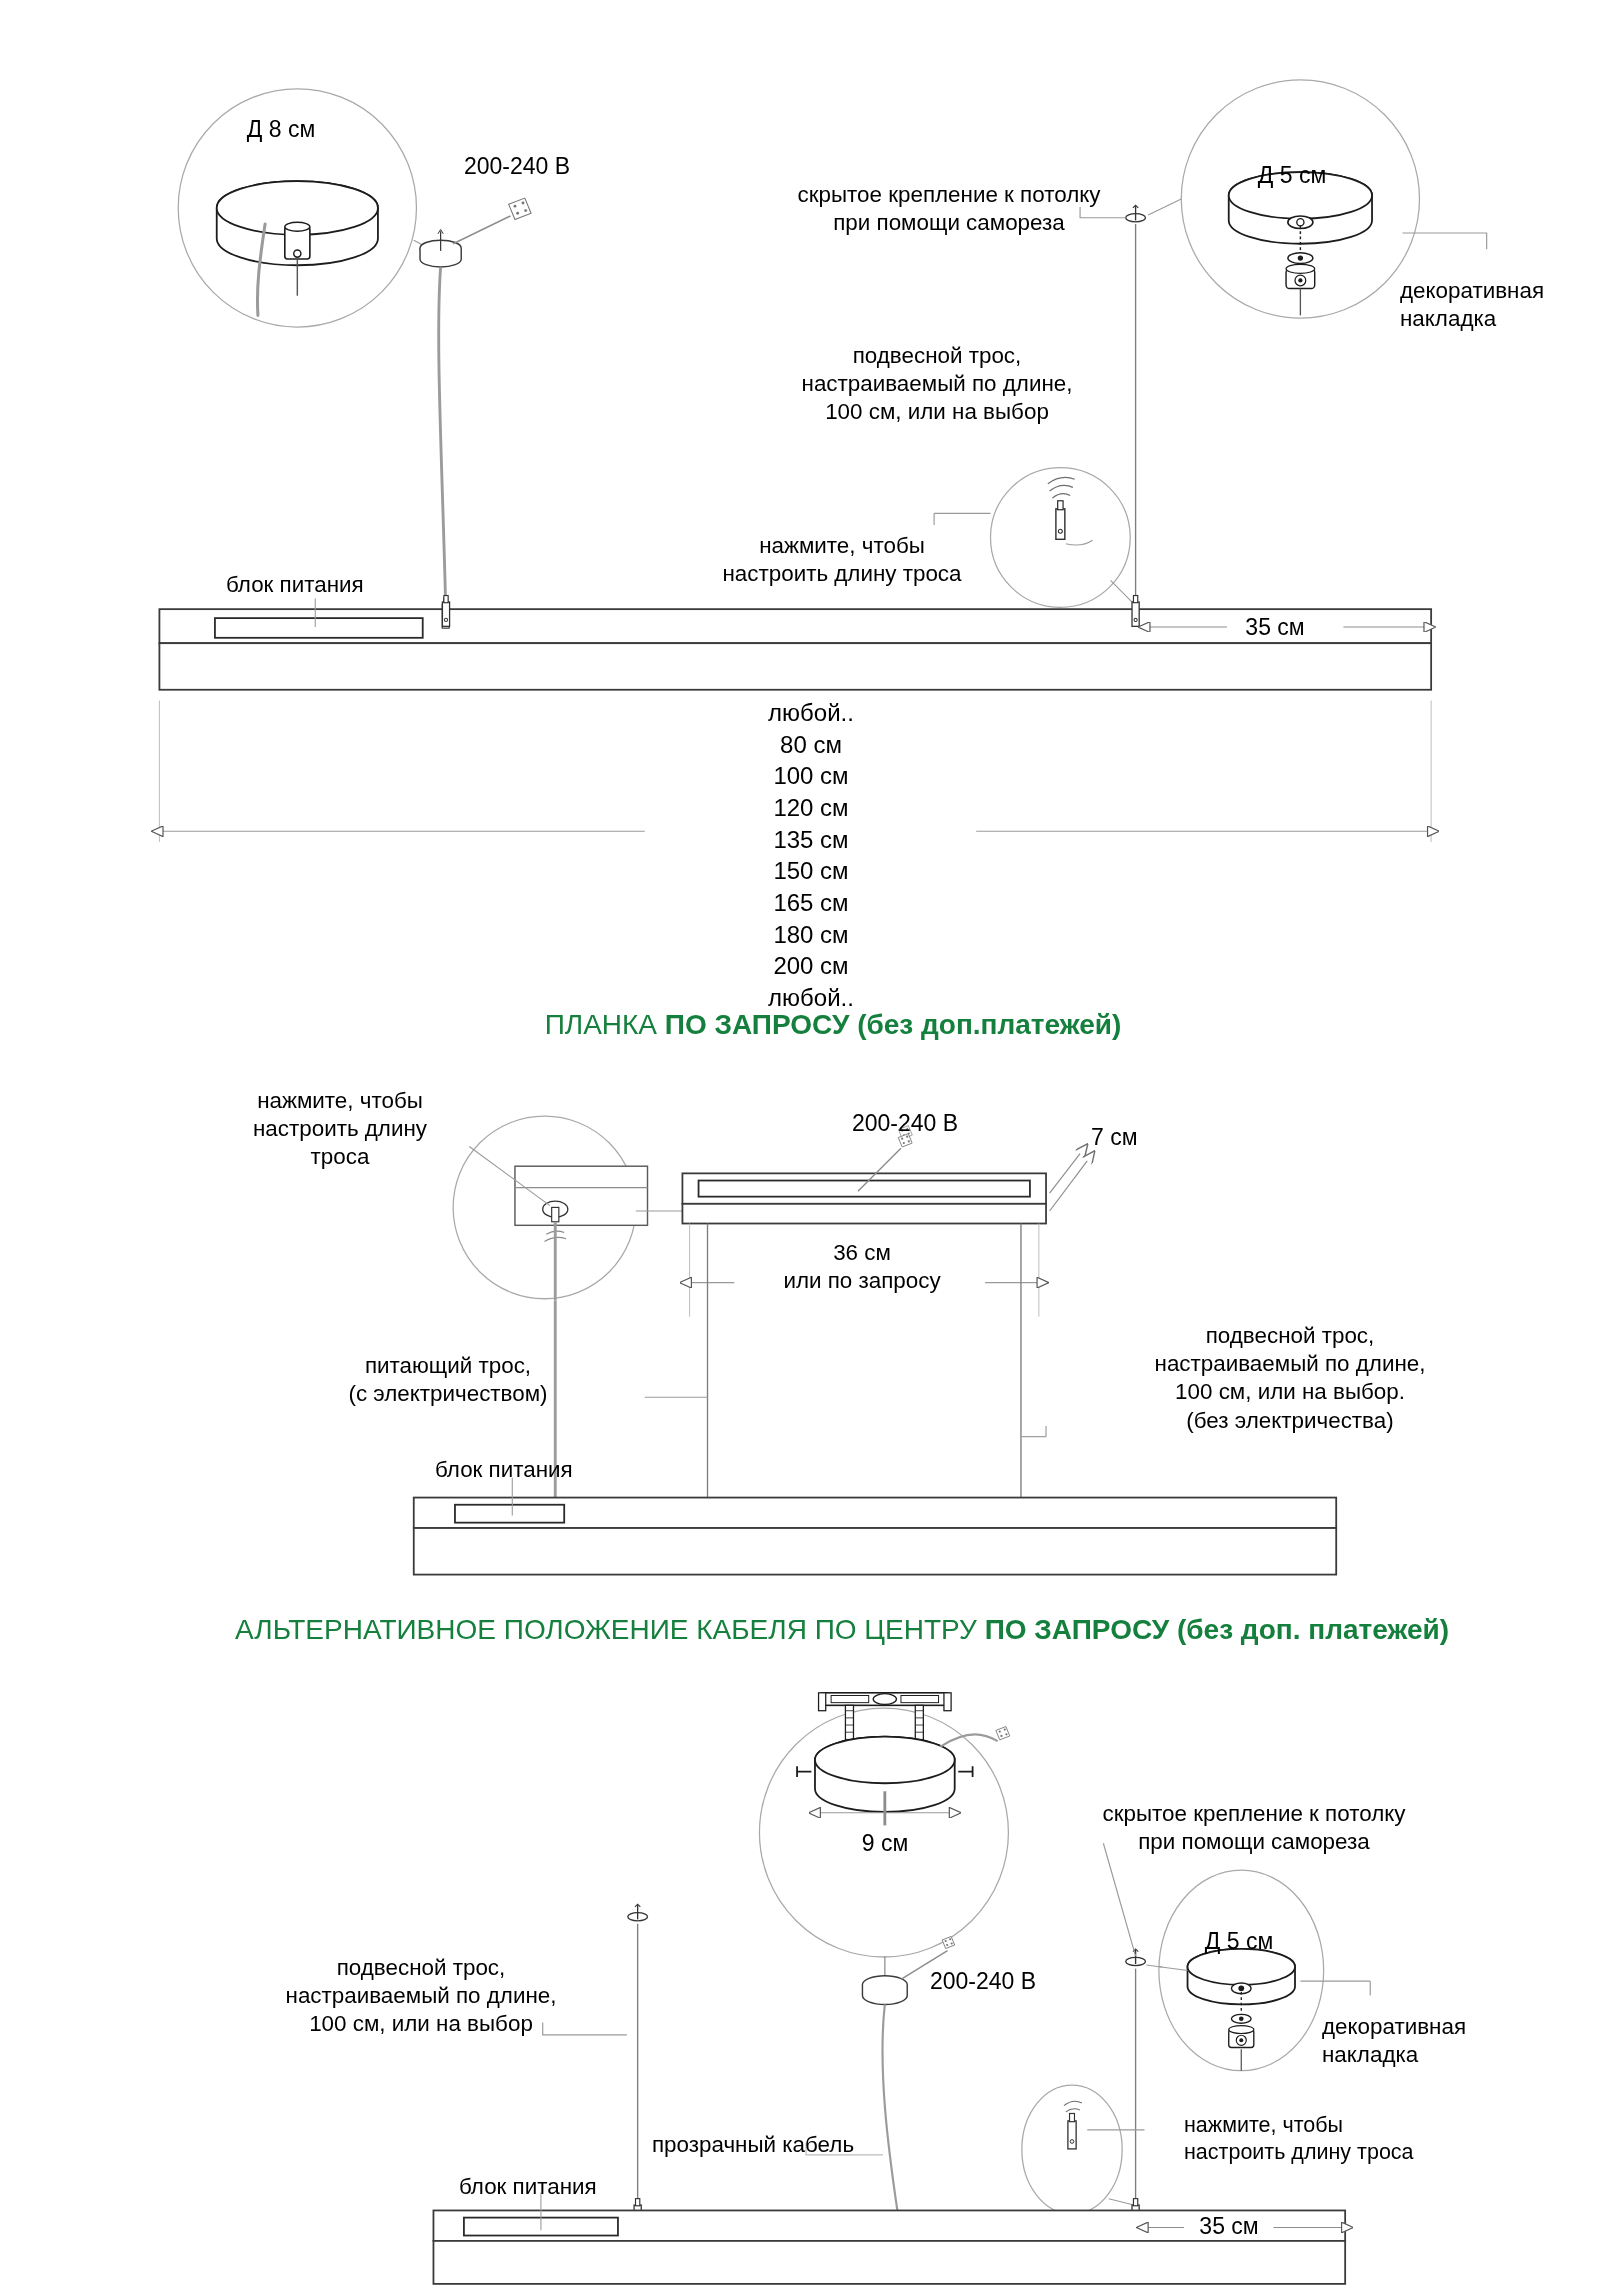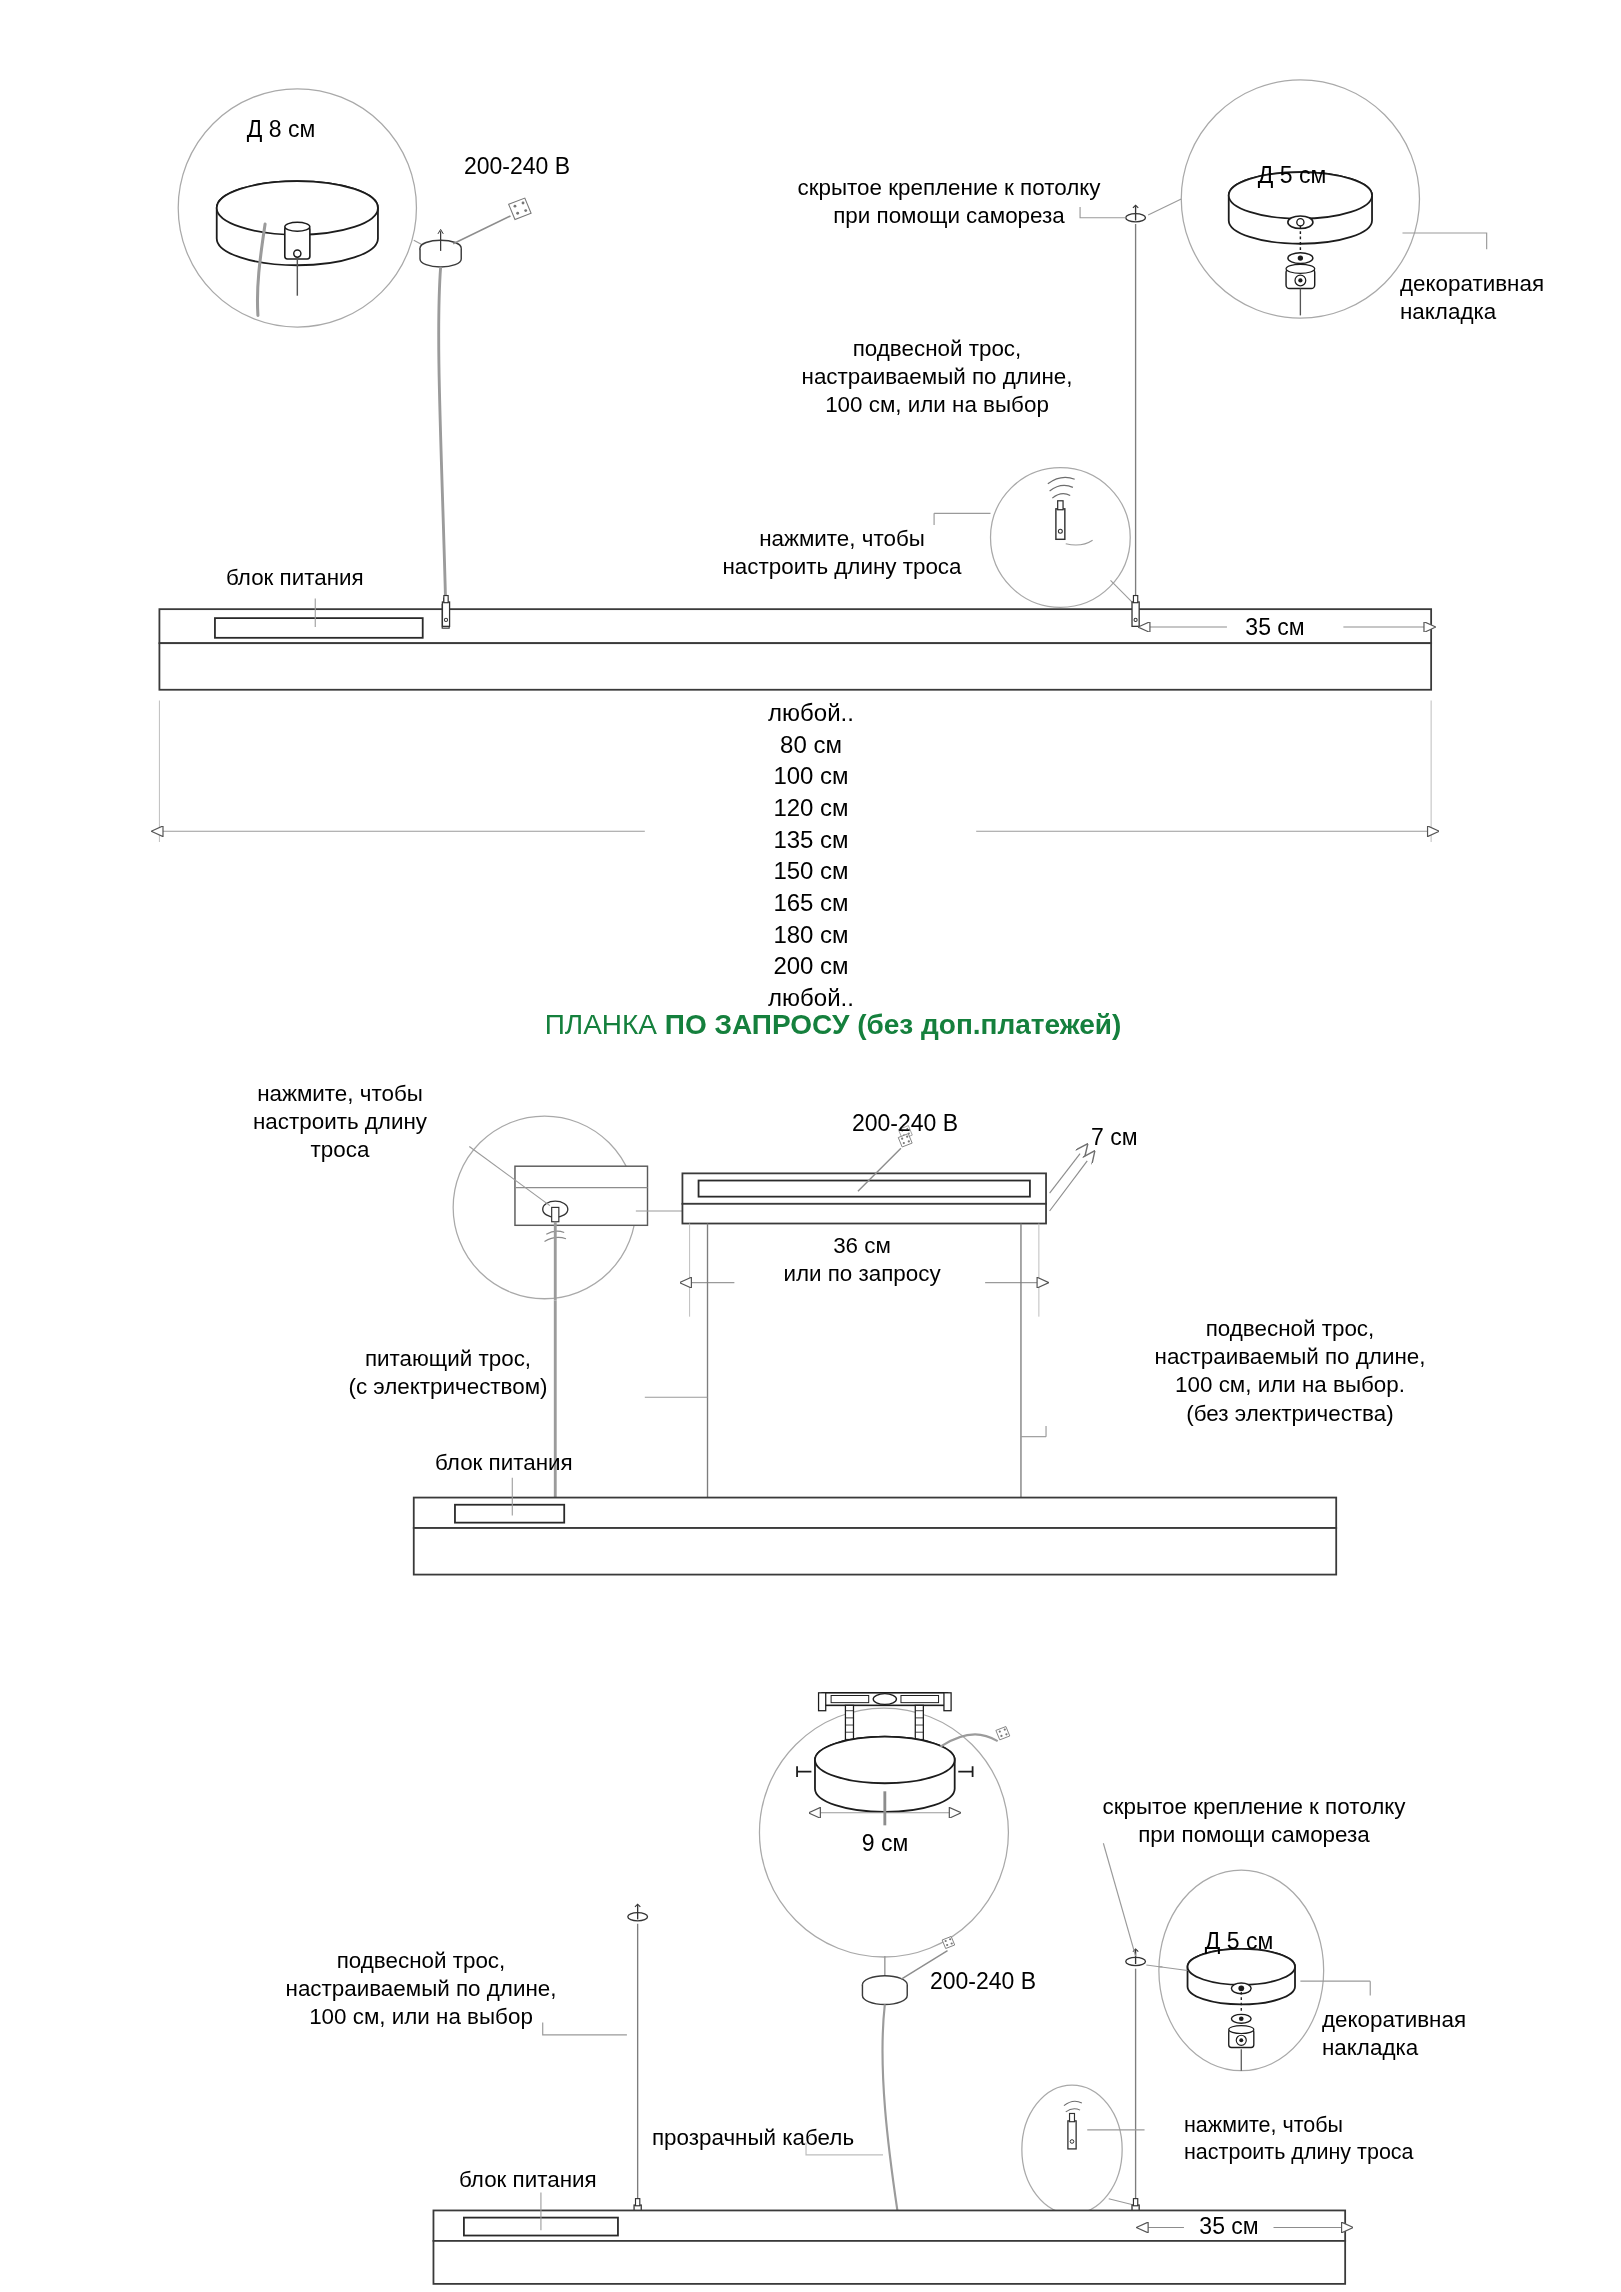--- a/index.html
+++ b/index.html
@@ -42,21 +42,21 @@
     letter-spacing: -0.2px;
     font-weight: 400;
     color: #000;
   }
   .h2 {
     font-size: 28px;
     font-weight: 400;
     color: #15803d;
   }
   .h2 b { font-weight: 700; }
-  .note  { font-size: 22.4px; }
+  .note  { font-size: 22.4px; margin-top: 7px; }
   .note2 { font-size: 21.5px; }
   .dim   { font-size: 23px; }
   .list  { font-size: 24px; line-height: 1.32; }
 </style>
 </head>
 <body>
 
 <div id="page">
 
   <svg class="svgroot" viewBox="0 0 1810 2560">
@@ -365,20 +365,21 @@
   <div class="t note ctr" style="left:448px; top:1345px;">питающий трос,
 (с электричеством)</div>
 
   <div class="t note ctr" style="left:1290px; top:1315px;">подвесной трос,
 настраиваемый по длине,
 100 см, или на выбор.
 (без электричества)</div>
 
   <div class="t note lft" style="left:435px; top:1449px;">блок питания</div>
 
+  <div class="t h2 ctr" style="left:842px; top:1612px;"><span>АЛЬТЕРНАТИВНОЕ ПОЛОЖЕНИЕ КАБЕЛЯ ПО ЦЕНТРУ </span><b>ПО ЗАПРОСУ (без доп. платежей)</b></div>
 
   <div class="t dim ctr" style="left:885px; top:1829px;">9 см</div>
 
   <div class="t dim lft" style="left:930px; top:1967px;">200-240 В</div>
 
   <div class="t note ctr" style="left:1254px; top:1793px;">скрытое крепление к потолку
 при помощи самореза</div>
 
   <div class="t dim ctr" style="left:1239px; top:1927px;">Д 5 см</div>
 

